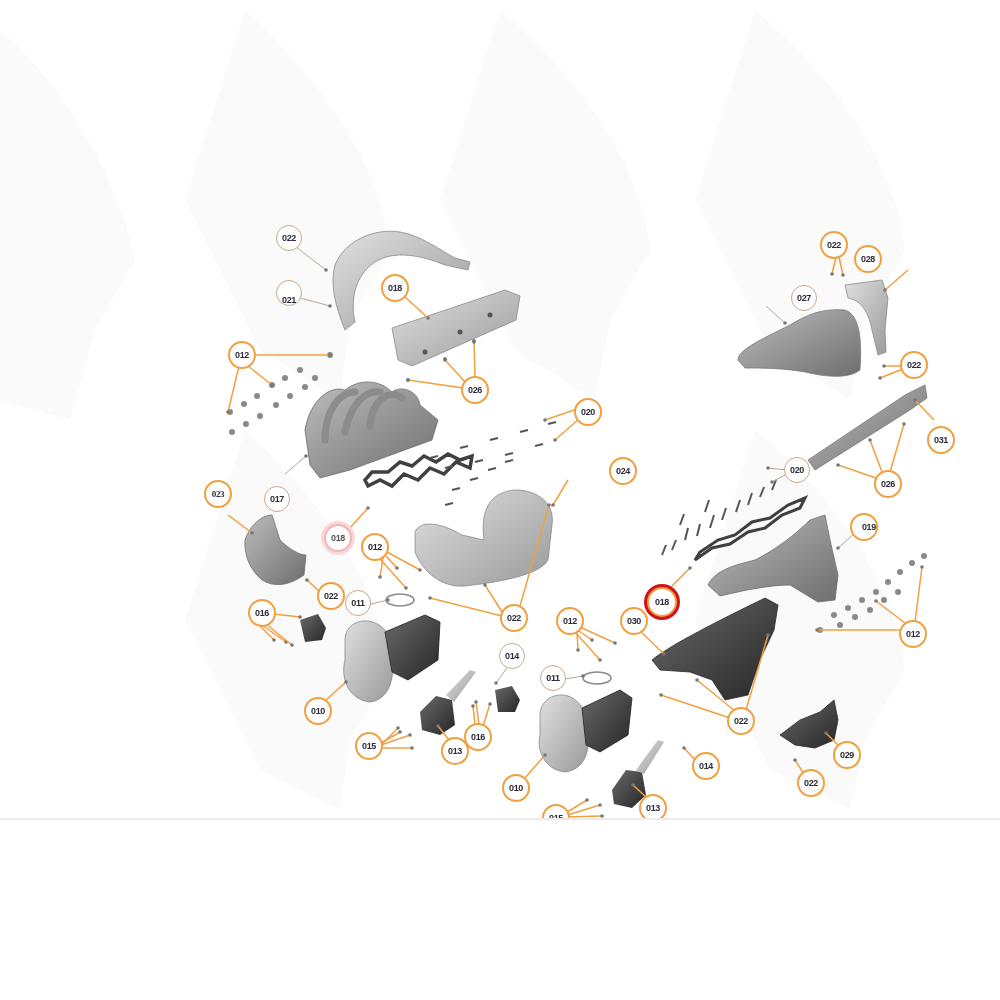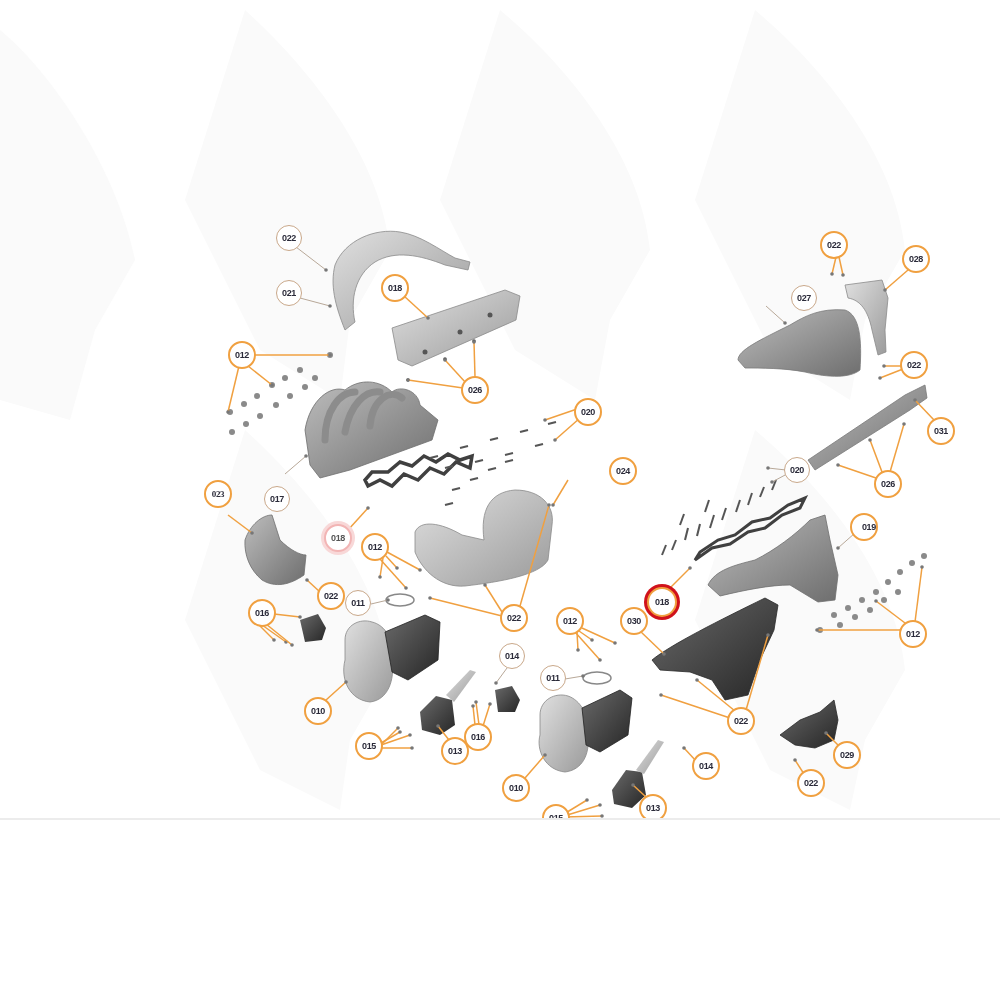--- a/index.html
+++ b/index.html
@@ -322,21 +322,21 @@
       <circle cx="600" cy="805" r="1.8" fill="#777"></circle>
       <line x1="564" y1="817" x2="602" y2="816" stroke="#f0a040" stroke-width="1.5"></line>
       <circle cx="602" cy="816" r="1.8" fill="#777"></circle>
     </g>
 </svg>
 
 <div id="callouts">
     <div class="callout muted" style="left: 290px; top: 239px;">
     <span>022</span>
   </div>
-    <div class="callout muted" style="left: 290px; top: 294px;">
+    <div class="callout muted" style="left: 290px; top: 294px; align-items: flex-end;">
     <span>021</span>
   </div>
     <div class="callout" style="left: 395px; top: 288px;">
     <span>018</span>
   </div>
     <div class="callout" style="left: 242px; top: 355px;">
     <span>012</span>
   </div>
     <div class="callout" style="left: 475px; top: 390px;">
     <span>026</span>
@@ -382,30 +382,30 @@
   </div>
     <div class="callout" style="left: 455px; top: 751px;">
     <span>013</span>
   </div>
     <div class="callout" style="left: 478px; top: 737px;">
     <span>016</span>
   </div>
     <div class="callout" style="left: 834px; top: 245px;">
     <span>022</span>
   </div>
-    <div class="callout" style="left: 916px; top: 259px;">
+    <div class="callout" style="left: 868px; top: 259px;">
     <span>028</span>
   </div>
     <div class="callout muted" style="left: 756px; top: 299px; margin-left: 35px;">
     <span>027</span>
   </div>
     <div class="callout" style="left: 914px; top: 365px;">
     <span>022</span>
   </div>
-    <div class="callout" style="left: 941px; top: 431px; text-align: right;">
+    <div class="callout" style="left: 941px; top: 440px; text-align: right;">
     <span>031</span>
   </div>
     <div class="callout muted" style="left: 798px; top: 471px;">
     <span>020</span>
   </div>
     <div class="callout" style="left: 888px; top: 484px;">
     <span>026</span>
   </div>
     <div class="callout" style="left: 864px; top: 527px; justify-content: flex-end;">
     <span>019</span>

